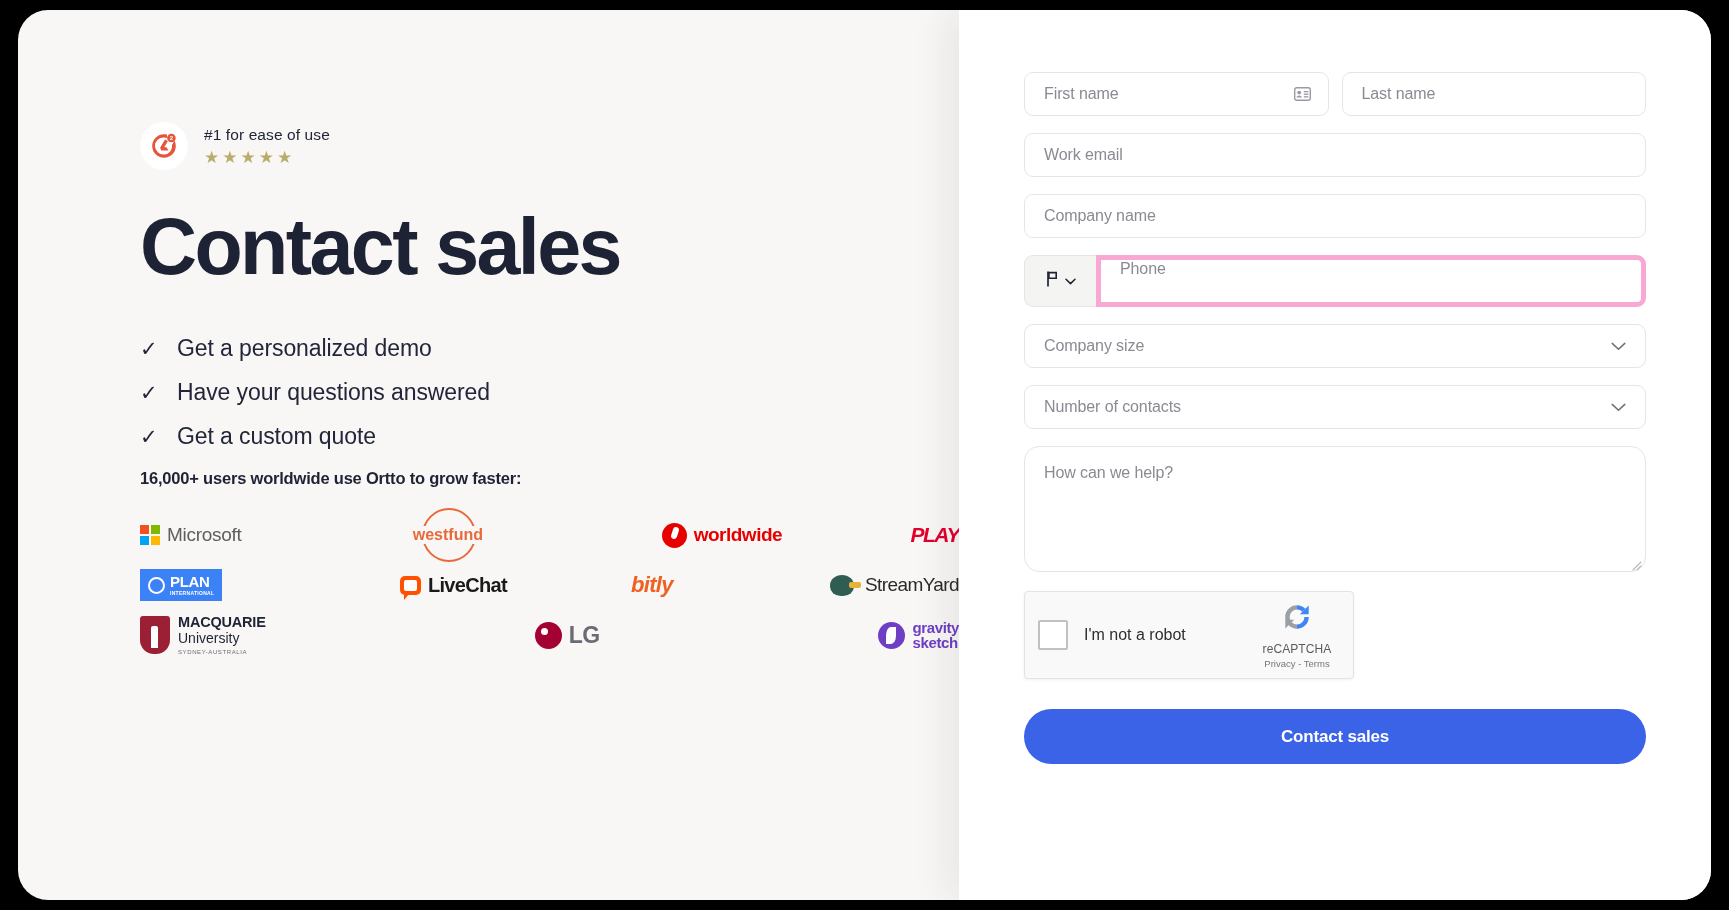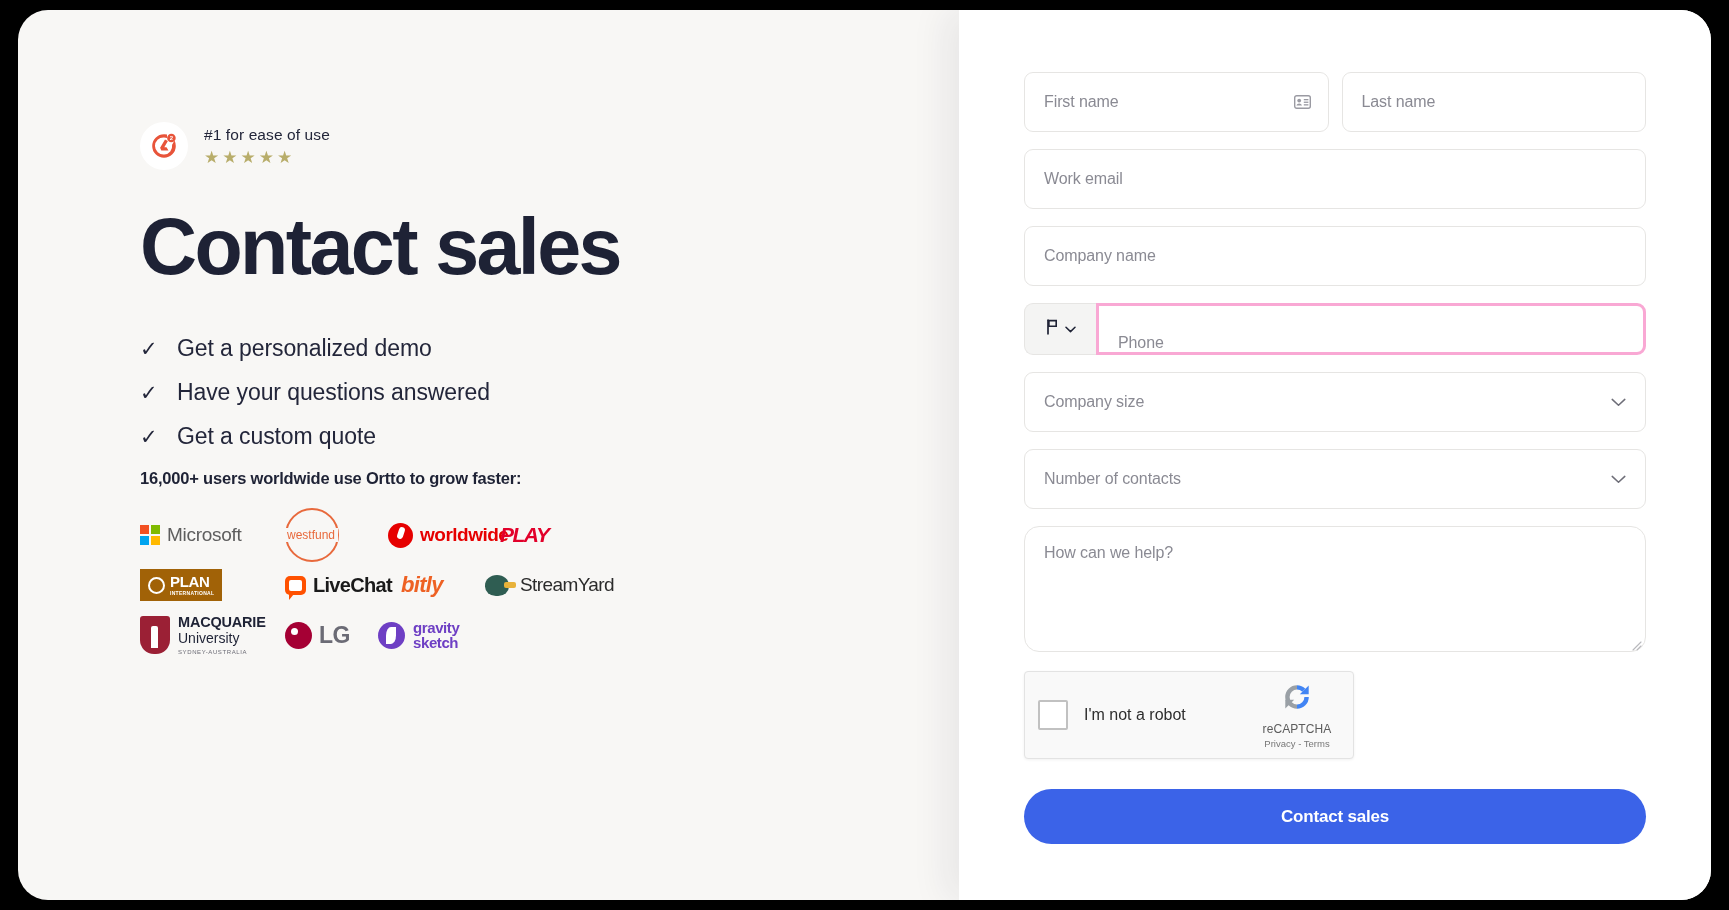--- a/index.html
+++ b/index.html
@@ -46,39 +46,39 @@
   ul.benefits li {
     display: flex; align-items: center; gap: 18px;
     font-size: 23px; color: #23263A; line-height: 1;
     margin-bottom: 21px; letter-spacing: -.1px;
   }
   .check { font-size: 21px; color: #23263A; width: 19px; flex: none; }
   .proof {
     font-size: 16.5px; font-weight: 700; color: #1E2235; letter-spacing: -.2px;
   }
   .logos { margin-top: 22px; }
-  .logo-row { display: flex; align-items: center; height: 50px; }
+  .logo-row { display: flex; align-items: center; height: 50px; justify-content: space-between; }
   .logo { display: flex; align-items: center; flex: none; }
   
   .ms-grid { display: grid; grid-template-columns: 9px 9px; grid-template-rows: 9px 9px; gap: 2px; }
   .ms-grid i { display: block; }
   .ms-name { font-size: 19px; color: #5E5E5E; margin-left: 7px; font-weight: 400; letter-spacing: -.3px; }
   .wf-ring {
     border: 2px solid #E8693C; border-radius: 50%;
     width: 54px; height: 54px; display: flex; align-items: center; justify-content: center;
   }
-  .wf-word { font-size: 12px; font-weight: 400; color: #E8693C; background: #F8F7F5; padding: 0 3px; margin-left: -2px; }
+  .wf-word { font-size: 16px; font-weight: 700; color: #E8693C; background: #F8F7F5; padding: 0 3px; margin-left: -2px; }
   .vf-mark {
     width: 25px; height: 25px; border-radius: 50%; background: #E60000;
     display: flex; align-items: center; justify-content: center; flex: none;
   }
   .vf-mark span { display: block; width: 6px; height: 12px; background: #fff; border-radius: 3px; margin: -4px 0 0 1px; transform: rotate(18deg); }
   .vf-word { font-size: 19px; font-weight: 700; color: #E60000; margin-left: 7px; letter-spacing: -.5px; }
   .play-word { font-size: 21px; font-weight: 800; font-style: italic; color: #E2002A; letter-spacing: -1.5px; }
-  .plan-box { background: #a16207; padding: 5px 8px; display: flex; align-items: center; gap: 5px; }
+  .plan-box { background: #3b82f6; padding: 5px 8px; display: flex; align-items: center; gap: 5px; }
   .plan-circ { width: 17px; height: 17px; border-radius: 50%; border: 2px solid #fff; flex: none; }
   .plan-txt { display: flex; flex-direction: column; line-height: 1; }
   .plan-main { font-size: 15px; font-weight: 800; color: #fff; letter-spacing: -.3px; }
   .plan-sub { font-size: 5px; font-weight: 700; color: #fff; letter-spacing: .3px; margin-top: 2px; }
   .lc-bubble { width: 21px; height: 19px; background: #FF5100; border-radius: 5px; position: relative; flex: none; }
   .lc-bubble::after { content:""; position:absolute; left:4px; bottom:-5px; border-width:6px 5px 0 0; border-style:solid; border-color:#FF5100 transparent transparent transparent; }
   .lc-bubble i { position:absolute; inset:4px; background:#fff; border-radius:2px; }
   .lc-word { font-size: 20px; font-weight: 800; color: #1A1A1A; margin-left: 7px; letter-spacing: -.7px; }
   .bitly-word { font-size: 22px; font-weight: 800; color: #EE6123; font-style: italic; letter-spacing: -.7px; }
   .sy-duck { width: 24px; height: 21px; border-radius: 50% 50% 45% 45%; background: #2F5D52; position: relative; flex: none; }
@@ -100,21 +100,21 @@
   
   .right {
     width: 752px;
     background: #FFFFFF;
     box-shadow: -14px 0 34px rgba(30,34,53,.07);
     padding: 62px 65px 0 65px;
     position: relative;
   }
   .field {
     width: 100%;
-    height: 60px;
+    height: 44px;
     border: 1px solid #E6E5E3;
     border-radius: 9px;
     background: #fff;
     display: flex; align-items: center;
     padding: 0 19px;
     font-size: 16px;
     color: #7B7B85;
     margin-bottom: 17px;
     position: relative;
   }
@@ -126,22 +126,22 @@
   .flag-sel {
     width: 72px; height: 52px;
     border: 1px solid #E6E5E3; border-right: none;
     border-radius: 9px 0 0 9px;
     background: #F4F4F3;
     display: flex; align-items: center; justify-content: center; gap: 6px;
     flex: none;
   }
   .phone-in {
     flex: 1; height: 52px;
-    border: 3px solid #f9a8d4; border-radius: 0 9px 9px 0;
-    display: flex; align-items: flex-end; padding: 0 19px;
+    border: 5px solid #f9a8d4; border-radius: 0 9px 9px 0;
+    display: flex; align-items: flex-start; padding: 0 19px;
   }
   .sel-field { justify-content: space-between; }
   .chev { color: #6E6E78; display: flex; }
   .textarea {
     width: 100%; height: 126px;
     border: 1px solid #E6E5E3; border-radius: 15px;
     padding: 17px 19px; margin-bottom: 19px;
     position: relative;
   }
   .resize { position: absolute; right: 3px; bottom: 3px; width: 11px; height: 11px; }

